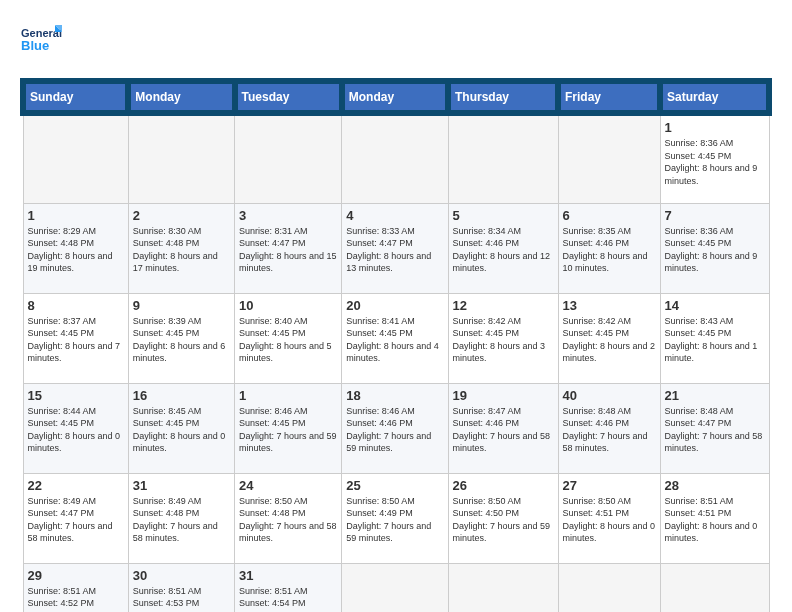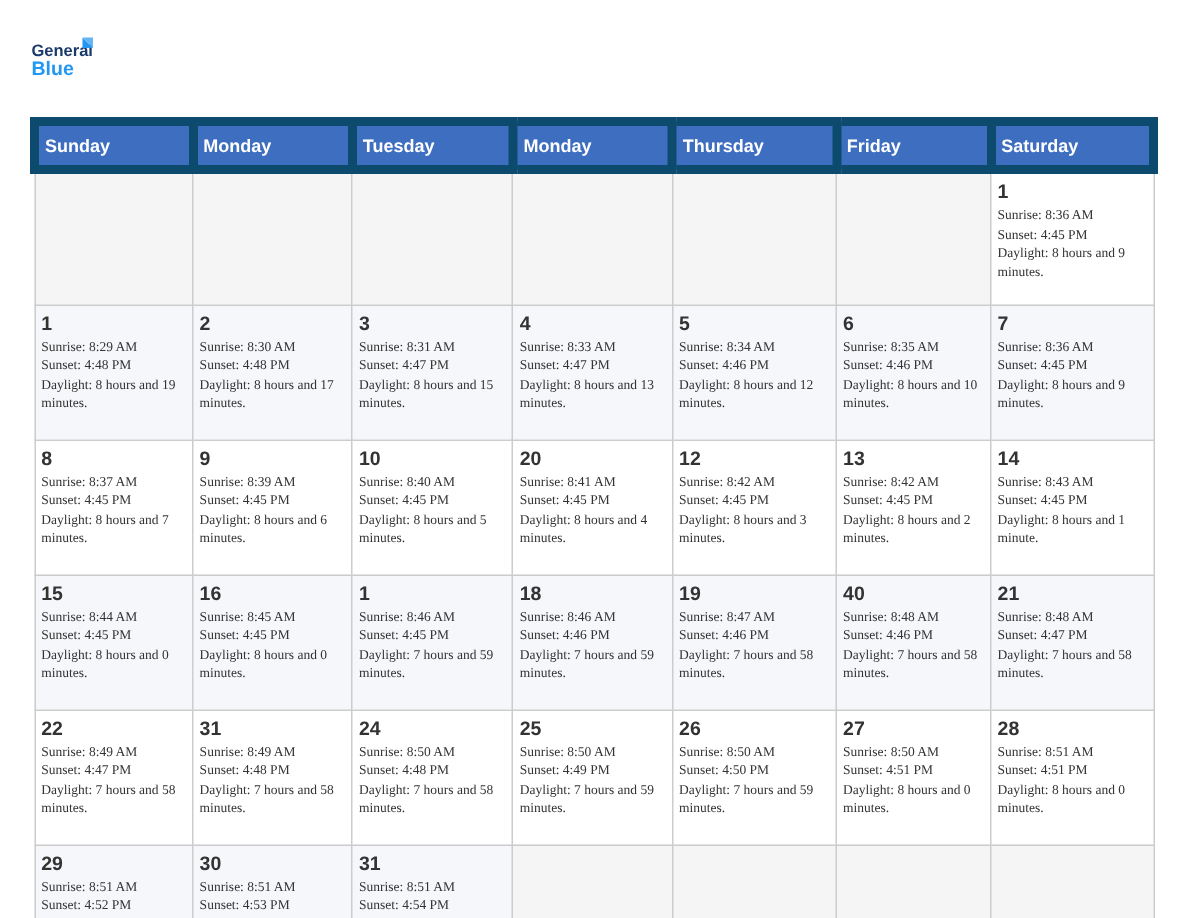--- a/index.html
+++ b/index.html
@@ -60,21 +60,20 @@
     .day-num {
       font-size: 13px;
       font-weight: bold;
       display: block;
       margin-bottom: 2px;
     }
     .day-info {
       font-size: 9px;
       line-height: 1.4;
       color: #333;
-      font-family: Liberation Serif, serif;
     }
     .empty-cell {
       background: #f5f5f5 !important;
     }
   </style>
 </head>
 <body>
 
 <div class="header">
   <div class="logo">

